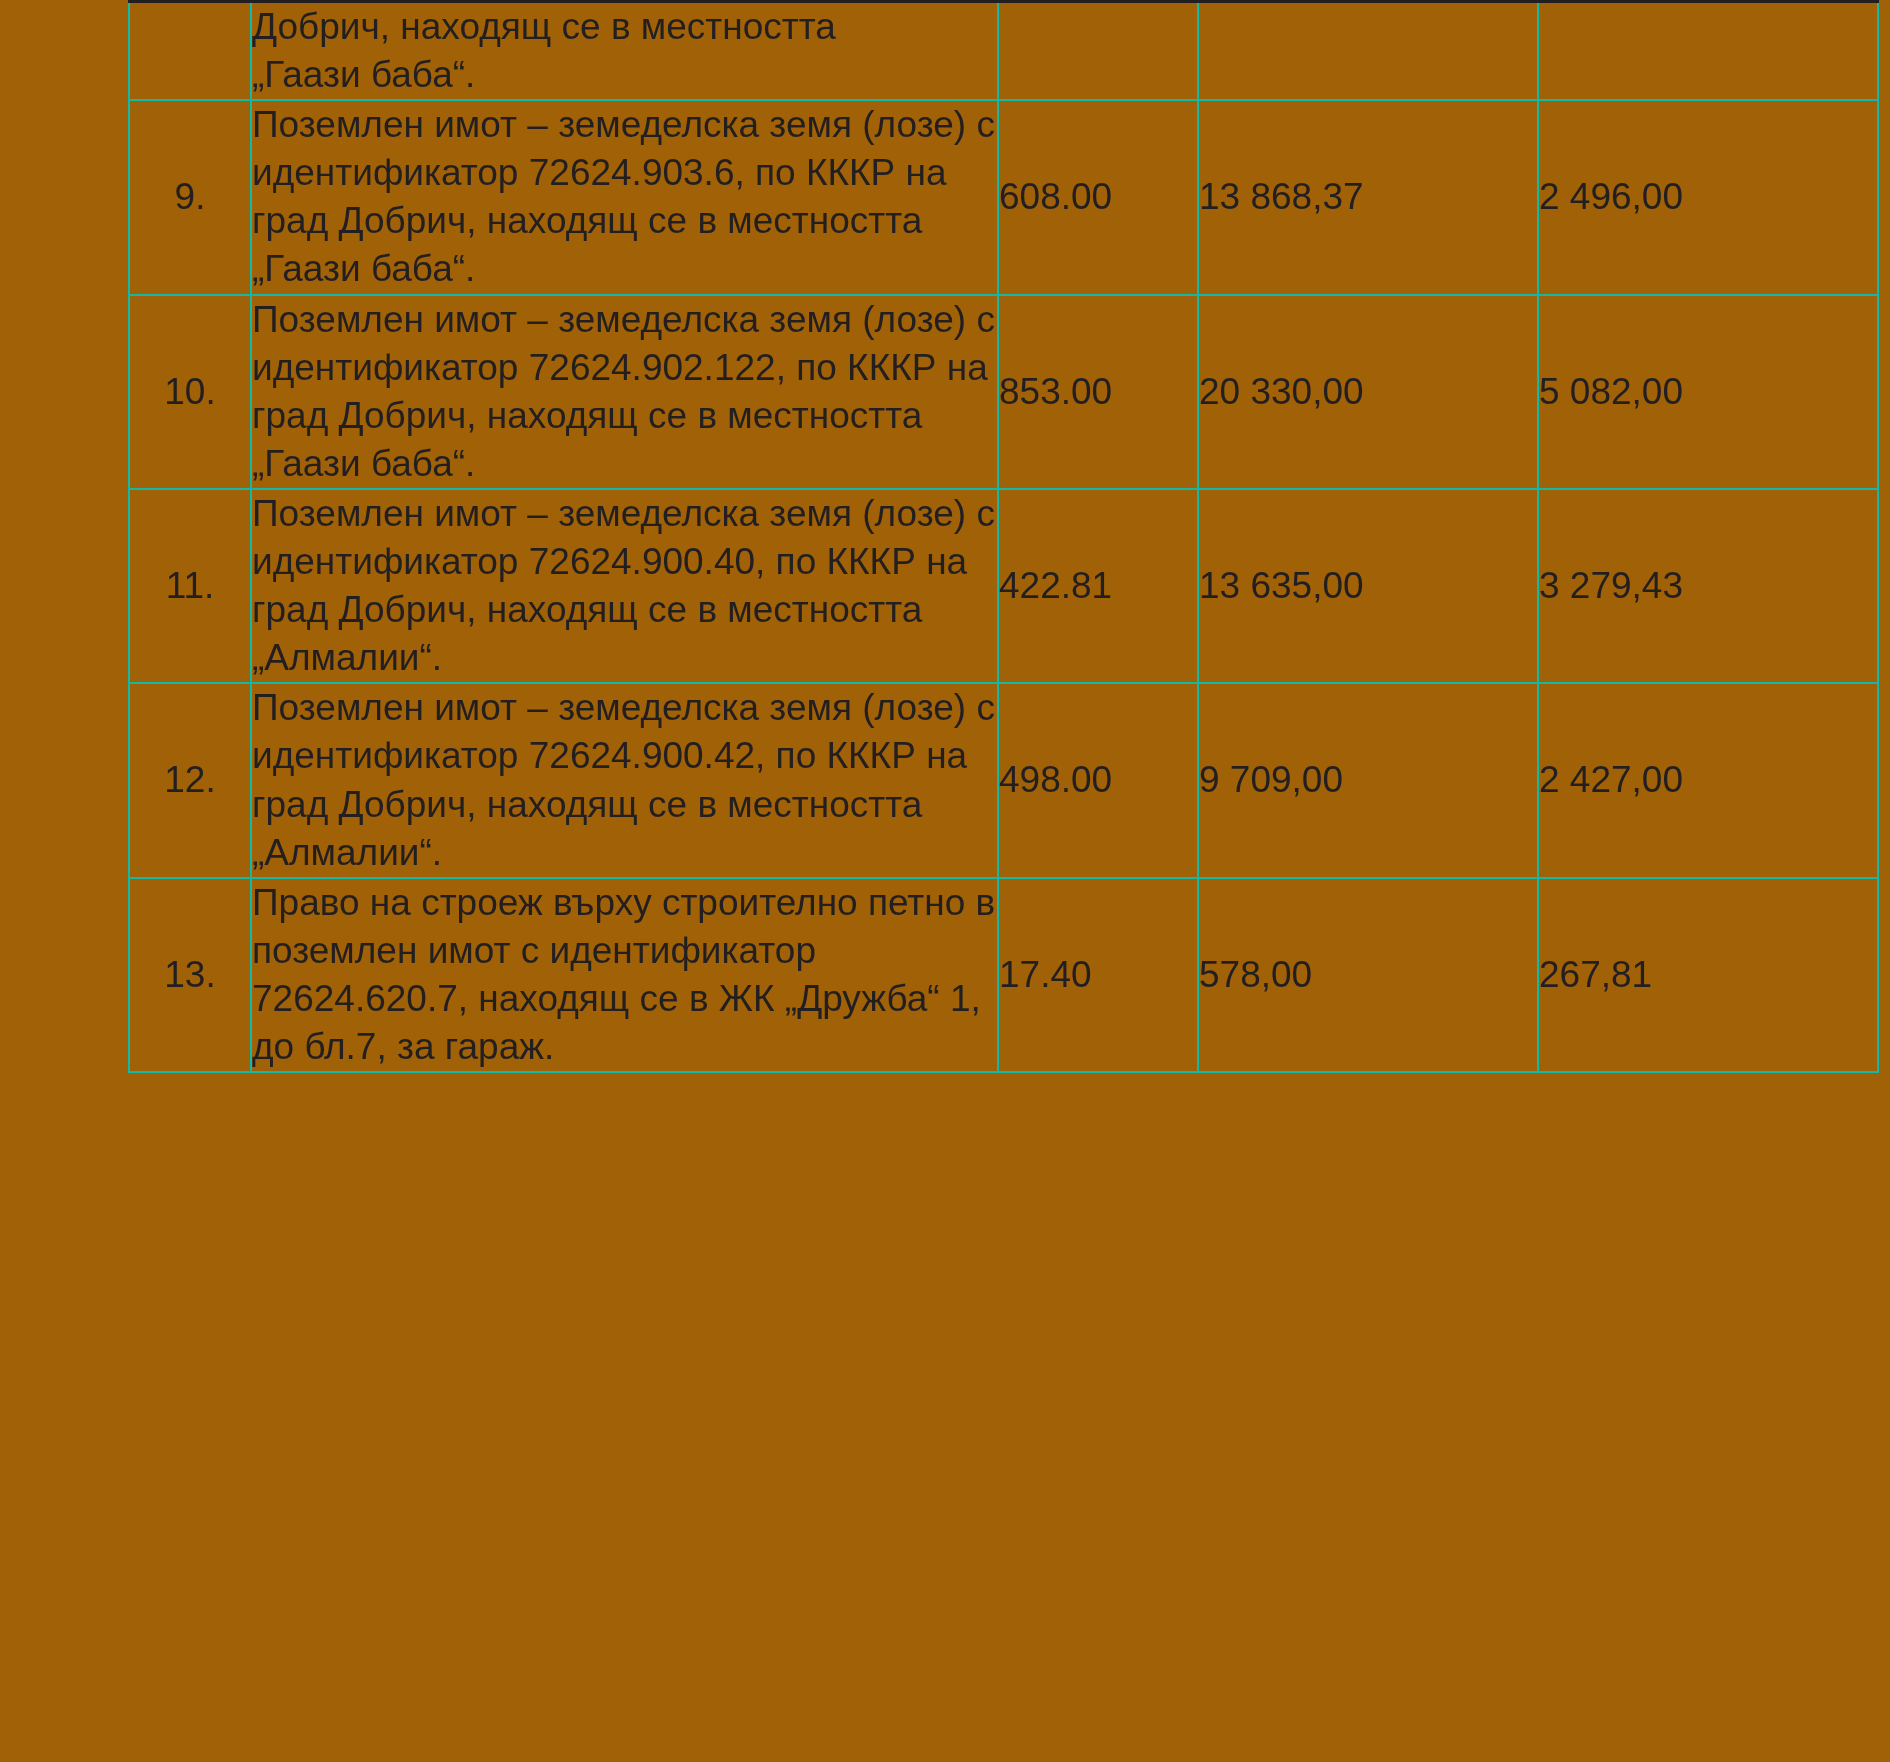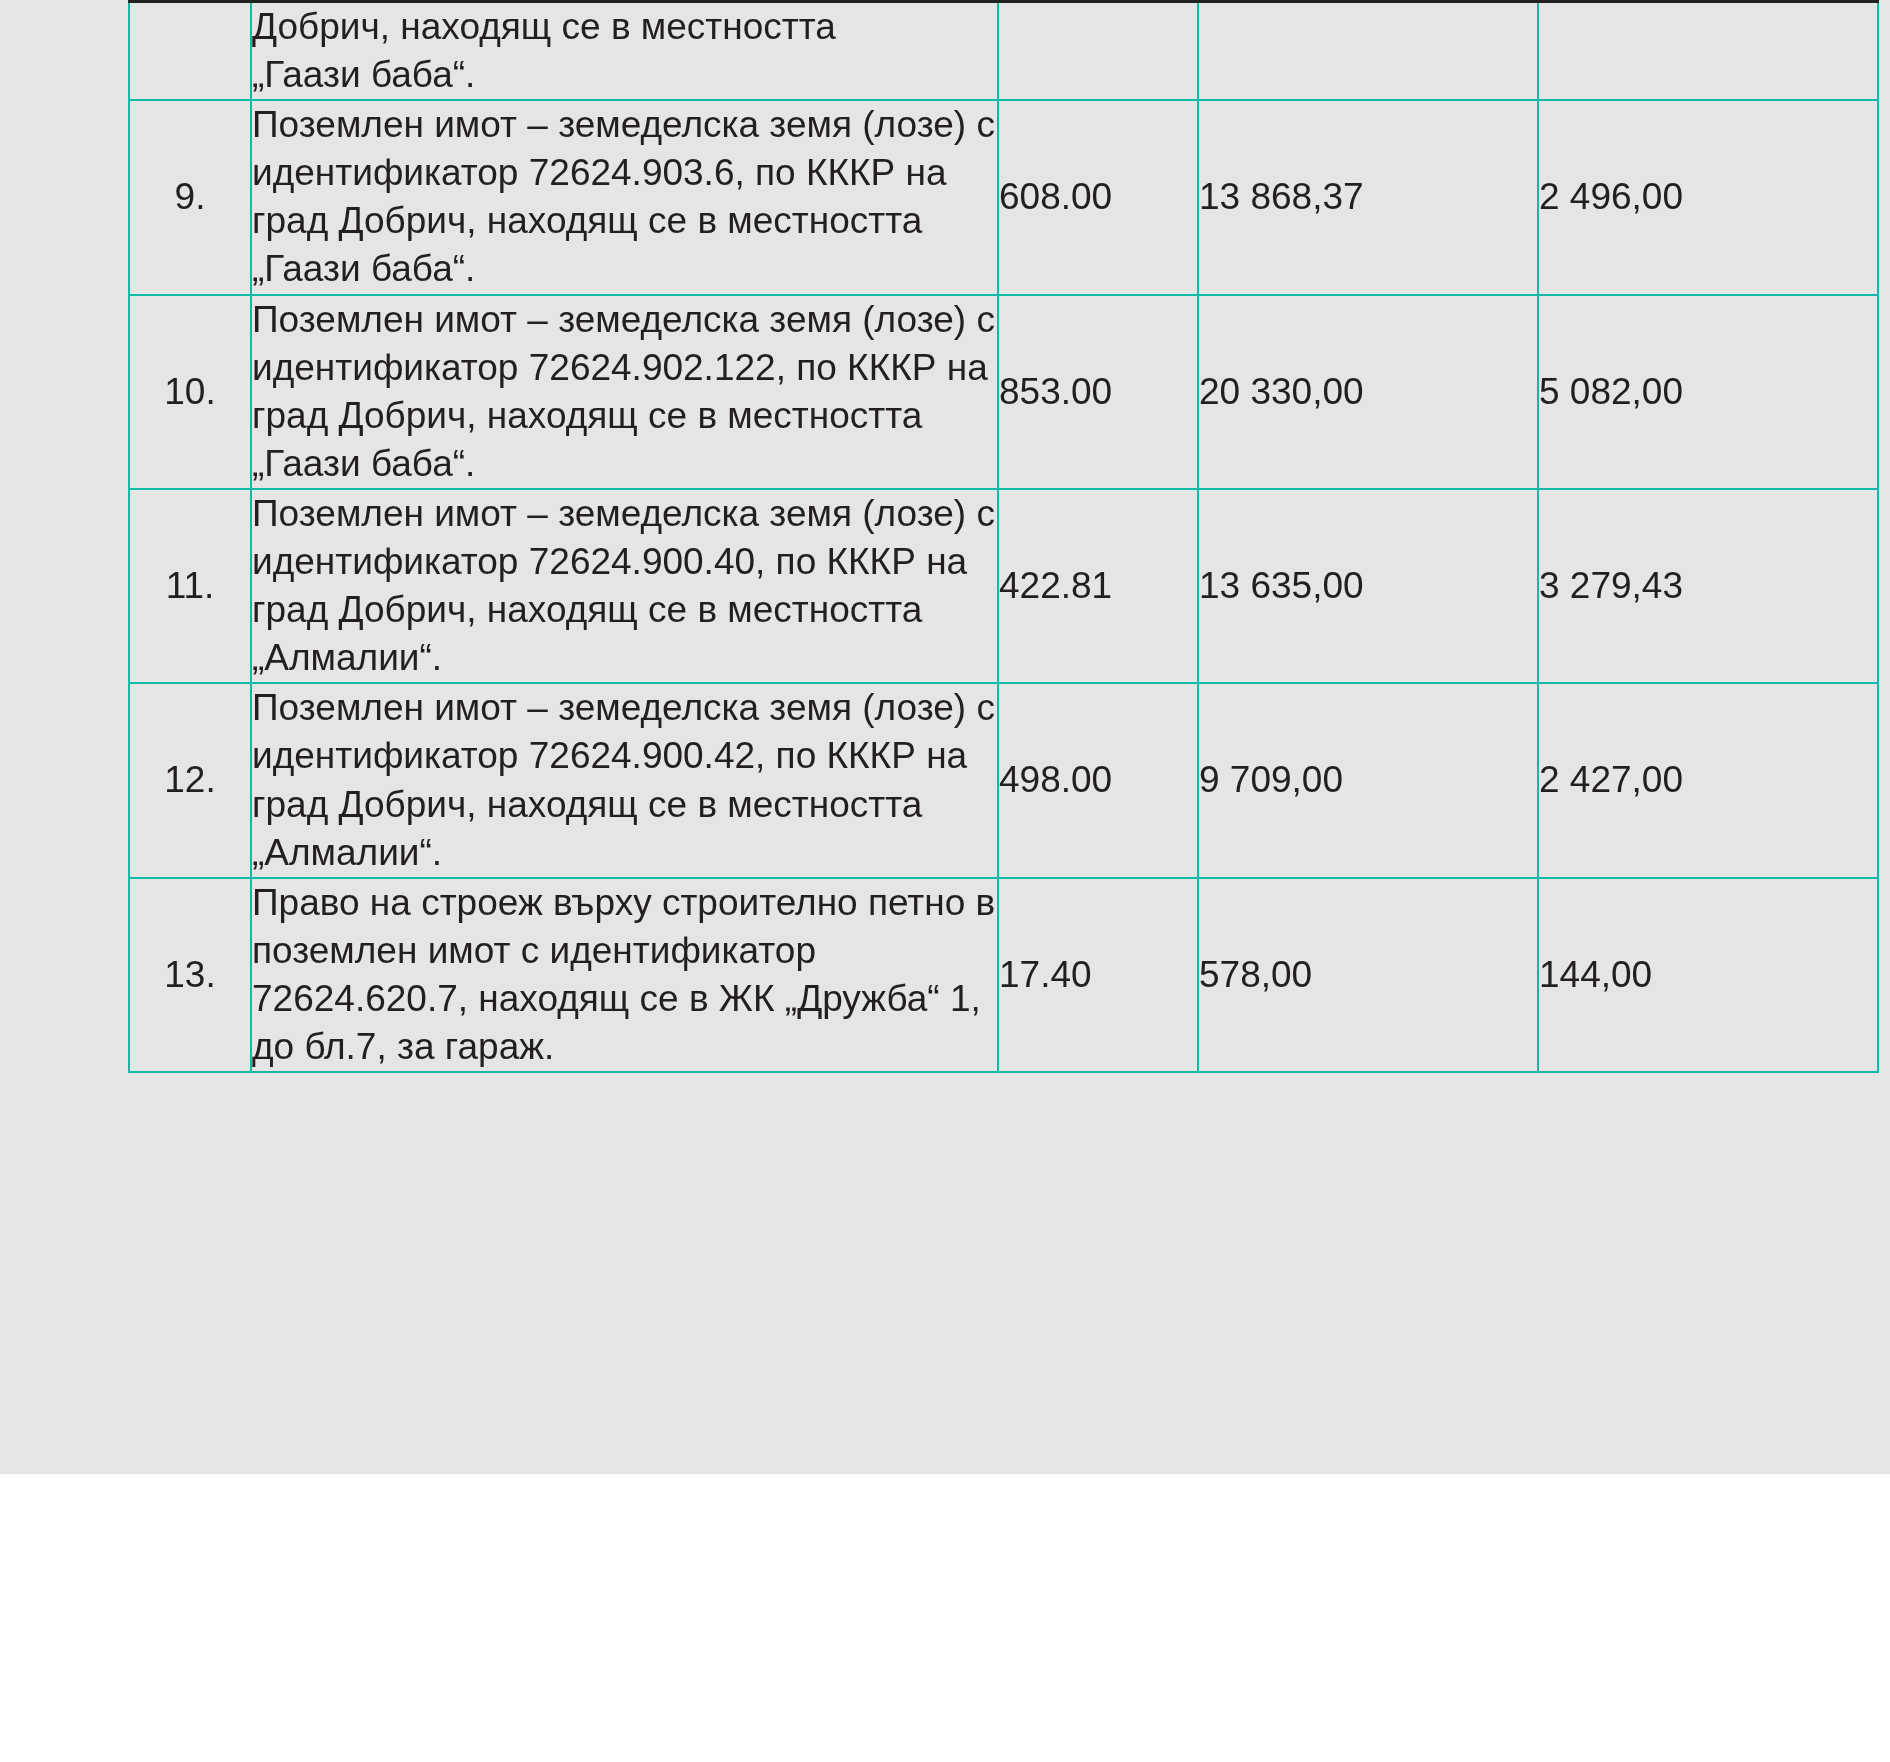--- a/index.html
+++ b/index.html
@@ -6,23 +6,23 @@
     margin: 0;
     padding: 0;
     background: #ffffff;
   }
   body {
     font-family: "Liberation Sans", sans-serif;
     color: #221f1f;
   }
   .page {
     width: 1890px;
-    height: 1474px;
+    height: 1762px;
     position: relative;
-    background: #e5e5e5;
+    background: #a16207;
     box-sizing: border-box;
     overflow: hidden;
   }
   table.doc-table {
     border-collapse: collapse;
     table-layout: fixed;
     margin-left: 128px;
     margin-top: 0;
     width: 1465px;
   }
@@ -124,17 +124,17 @@
         <td class="num">9 709,00</td>
         <td class="num">2 427,00</td>
       </tr>
       <tr>
         <td class="idx">13.</td>
         <td class="desc">
             <span class="desc-text">Право на строеж върху строително петно в поземлен имот с идентификатор 72624.620.7, находящ се в ЖК „Дружба“ 1, до бл.7, за гараж.</span>
           </td>
         <td class="num">17.40</td>
         <td class="num">578,00</td>
-        <td class="num">144,00</td>
+        <td class="num">267,81</td>
       </tr>
     </tbody>
   </table>
 </div>
 
 </body></html>

